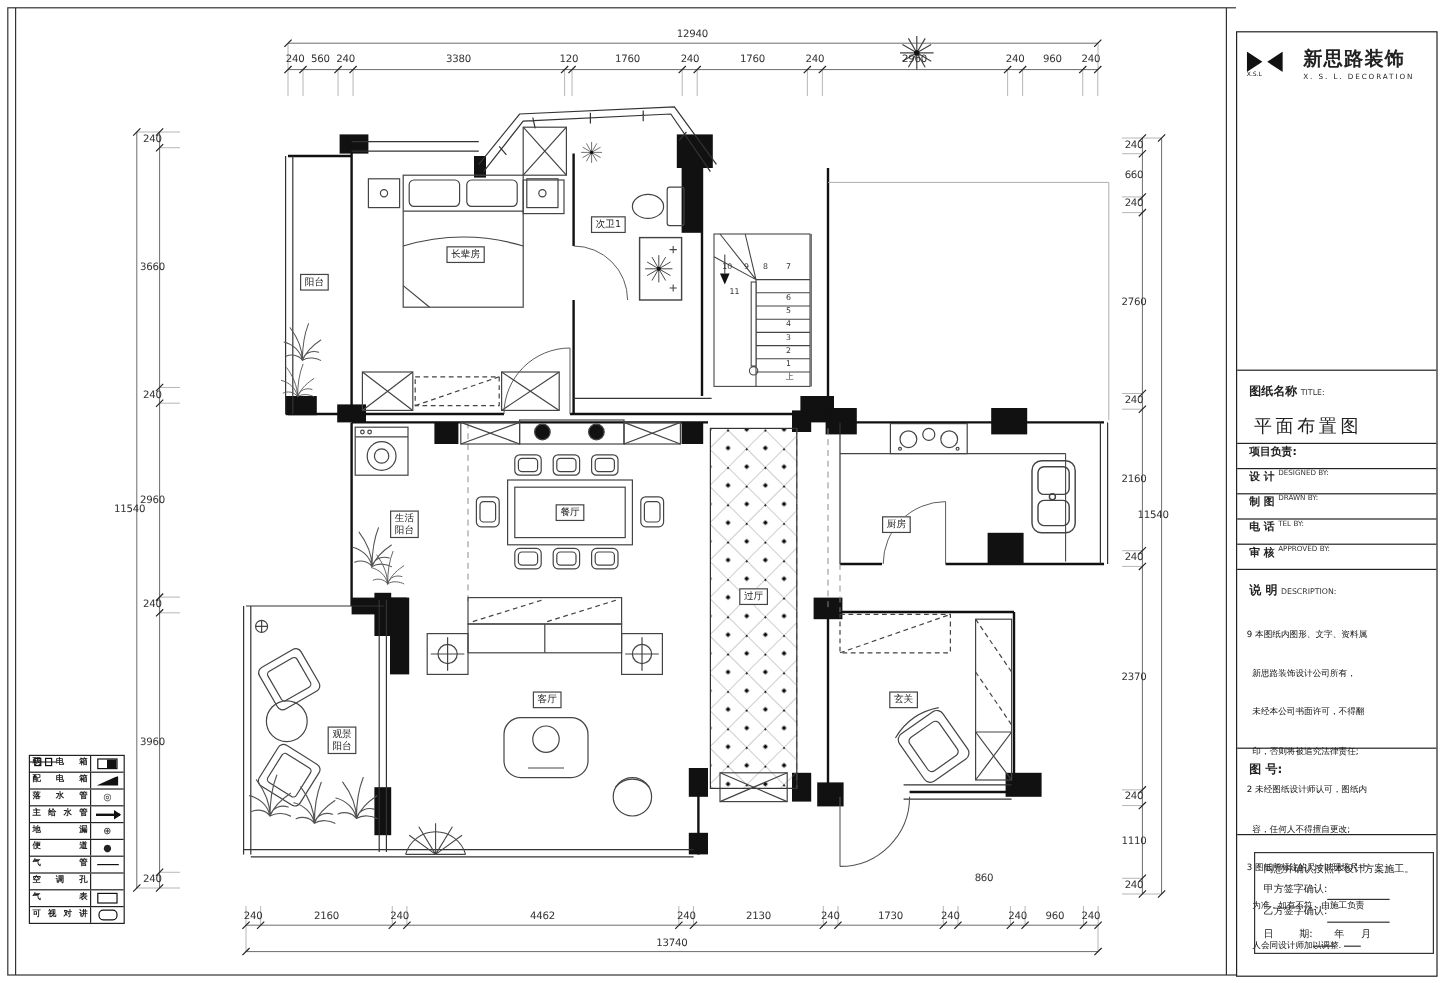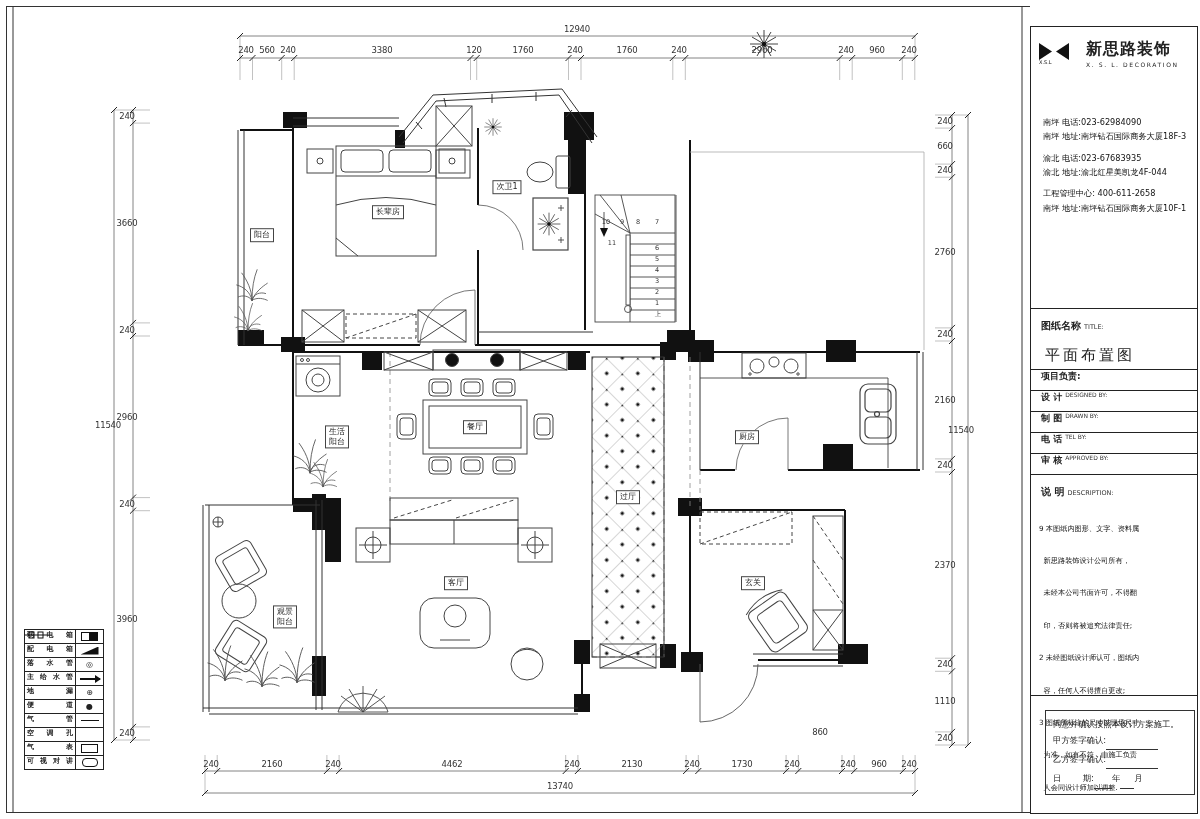--- a/index.html
+++ b/index.html
@@ -497,28 +497,20 @@
             <polygon points="0,0 13,8.5 0,17" fill="#111"></polygon>
             <polygon points="30,0 17,8.5 30,17" fill="#111"></polygon>
           </svg>
       <i>X.S.L</i>
     </div>
     <div>
       <div class="cn">新思路装饰</div>
       <div class="en">X. S. L. DECORATION</div>
     </div>
   </div>
-  <div class="ct">
-    <div>南坪  电话:023-62984090</div>
-    <div>南坪  地址:南坪钻石国际商务大厦18F-3</div>
-    <div>渝北  电话:023-67683935</div>
-    <div>渝北  地址:渝北红星美凯龙4F-044</div>
-    <div>工程管理中心: 400-611-2658</div>
-    <div>南坪  地址:南坪钻石国际商务大厦10F-1</div>
-  </div>
 
   <div class="sec" style="top:281px;height:61px">
     <div class="pad"><span class="h-cn">图纸名称</span><span class="h-en">TITLE:</span></div>
     <div class="sheetname">平面布置图</div>
   </div>
   <div class="sec" style="top:342px;height:21px">
     <div class="rowlbl">
           <span class="h-cn" style="font-size:9px">项目负责:</span>
         </div>
   </div>
@@ -553,20 +545,23 @@
       <div>  新思路装饰设计公司所有，</div>
       <div>  未经本公司书面许可，不得翻</div>
       <div>  印，否则将被追究法律责任;</div>
       <div>2 未经图纸设计师认可，图纸内</div>
       <div>  容，任何人不得擅自更改;</div>
       <div>3 图纸所标注的尺寸以现场尺寸</div>
       <div>  为准，如有不符，由施工负责</div>
       <div>  人会同设计师加以调整.</div>
     </div>
   </div>
+  <div class="sec" style="top:596px;height:72px">
+    <div class="pad"><span class="h-cn">图 号:</span></div>
+  </div>
   <div class="sec" style="top:668px;height:117px">
     <div class="signbox">
       <div style="line-height:1.5">同意并确认按照本设计方案施工。</div>
       <div><span>甲方签字确认:</span><span class="uline" style="width:52px"></span></div>
       <div><span>乙方签字确认:</span><span class="uline" style="width:52px"></span></div>
       <div style="white-space:pre"><span>日        期:</span><span class="uline" style="width:18px"></span><span>年</span><span class="uline" style="width:14px"></span><span>月</span></div>
     </div>
   </div>
 </div>
 

